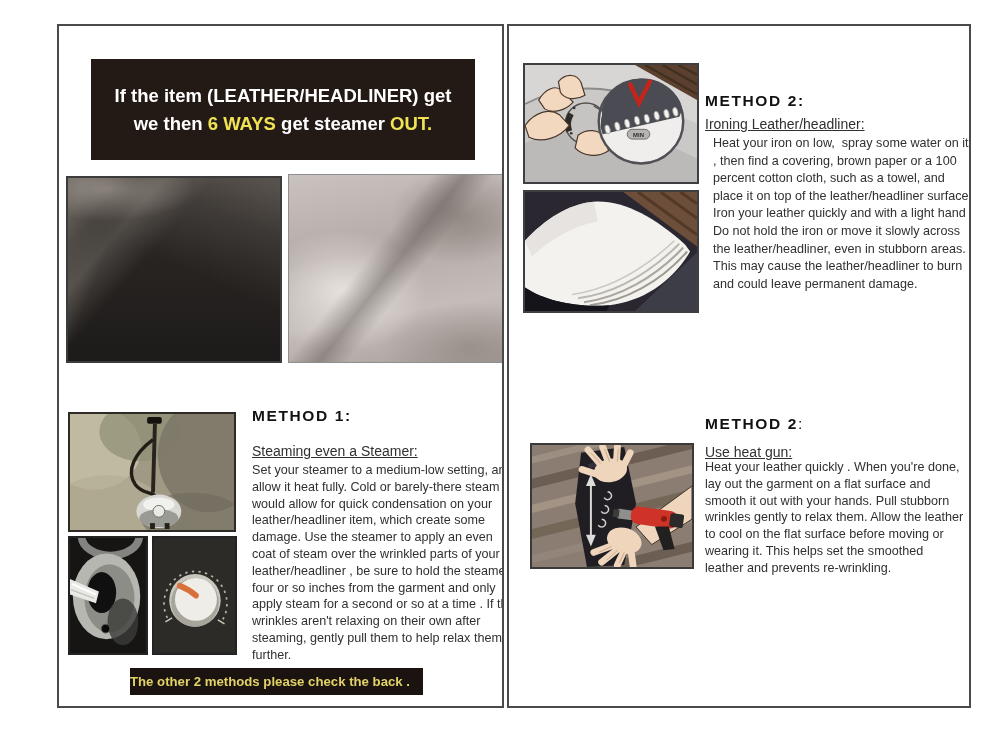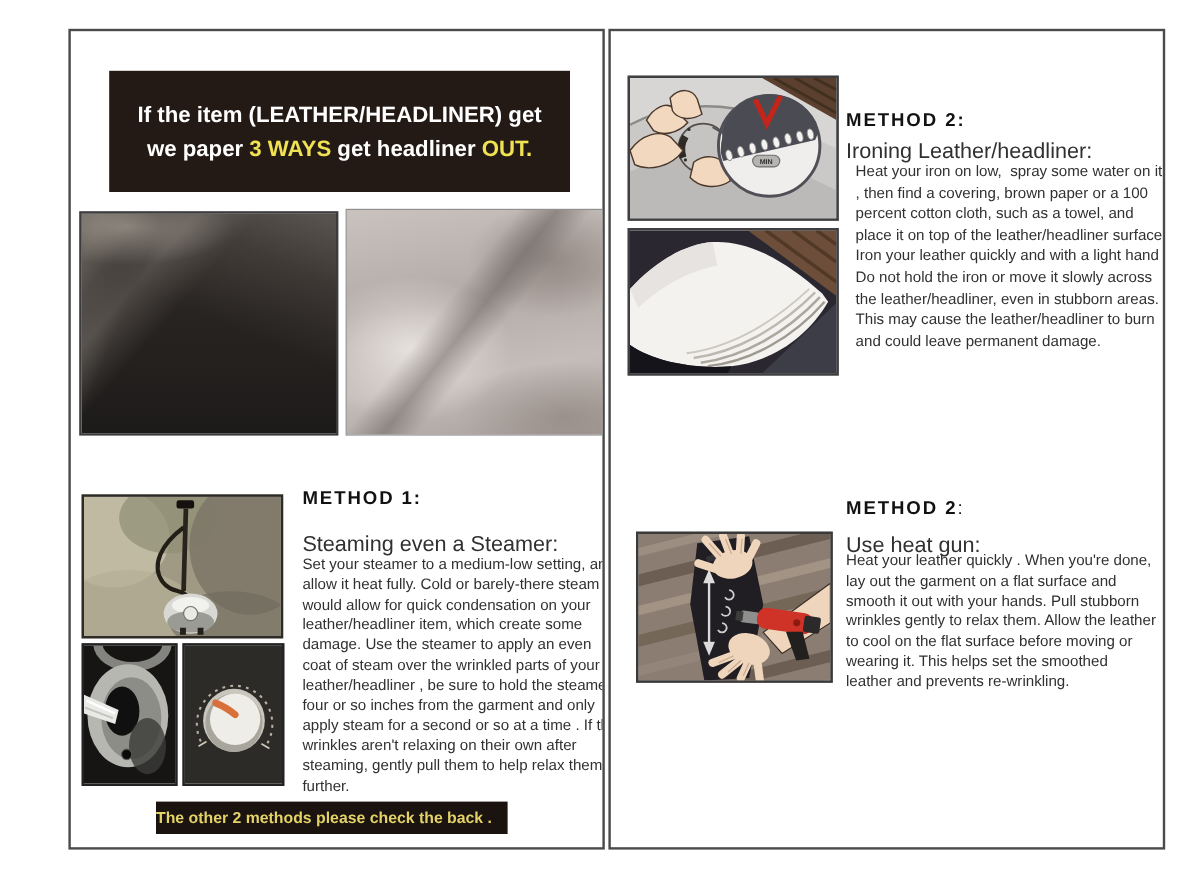--- a/index.html
+++ b/index.html
@@ -51,21 +51,21 @@
       radial-gradient(ellipse 60% 35% at 85% 92%, rgba(122,112,106,.42), transparent 70%),
       linear-gradient(170deg,#cac2be 0%,#b4aba7 40%,#c5bdb9 70%,#a9a09c 100%);
   }
 
   
   .m-title{
     font-weight:bold;font-size:15.5px;letter-spacing:1.6px;
     color:var(--heading-text,#121212);white-space:nowrap;
   }
   .m-title .colon-normal{font-weight:normal;letter-spacing:0;}
-  .m-sub{font-size:18px;white-space:nowrap;}
+  .m-sub{font-size:14px;white-space:nowrap;text-decoration:underline;}
   .m-body{font-size:12.6px;line-height:16.8px;white-space:pre;}
   #m1-title{left:193px;top:381px;text-align:center;}
   #m1-sub{left:193px;top:417px;}
   #m1-body{left:193px;top:436px;width:252px;}
   #m2-title{left:196px;top:66px;}
   #m2-sub{left:196px;top:90px;}
   #m2-body{left:204px;top:109px;width:266px;line-height:17.6px;}
   #m3-title{left:196px;top:389px;}
   #m3-sub{left:196px;top:418px;}
   #m3-body{left:196px;top:433px;width:266px;}
@@ -89,21 +89,21 @@
     text-align:left;white-space:nowrap;
   }
 </style>
 </head>
 <body>
 
 <div class="panel" id="left-panel">
 
   <div class="abs" id="intro-banner">
     <div>If the item (LEATHER/HEADLINER) get</div>
-    <div><span>we paper </span><span class="hl">3 WAYS</span><span> get headliner </span><span class="hl">OUT.</span></div>
+    <div><span>we then </span><span class="hl">6 WAYS</span><span> get steamer </span><span class="hl">OUT.</span></div>
   </div>
 
   <div class="abs photo" id="photo-leather"></div>
   <div class="abs photo" id="photo-fabric"></div>
 
   <div class="abs m-title" id="m1-title">METHOD 1:</div>
   <div class="abs m-sub" id="m1-sub">Steaming even a Steamer:</div>
   <div class="abs m-body" id="m1-body">Set your steamer to a medium-low setting, and
 allow it heat fully. Cold or barely-there steam
 would allow for quick condensation on your

